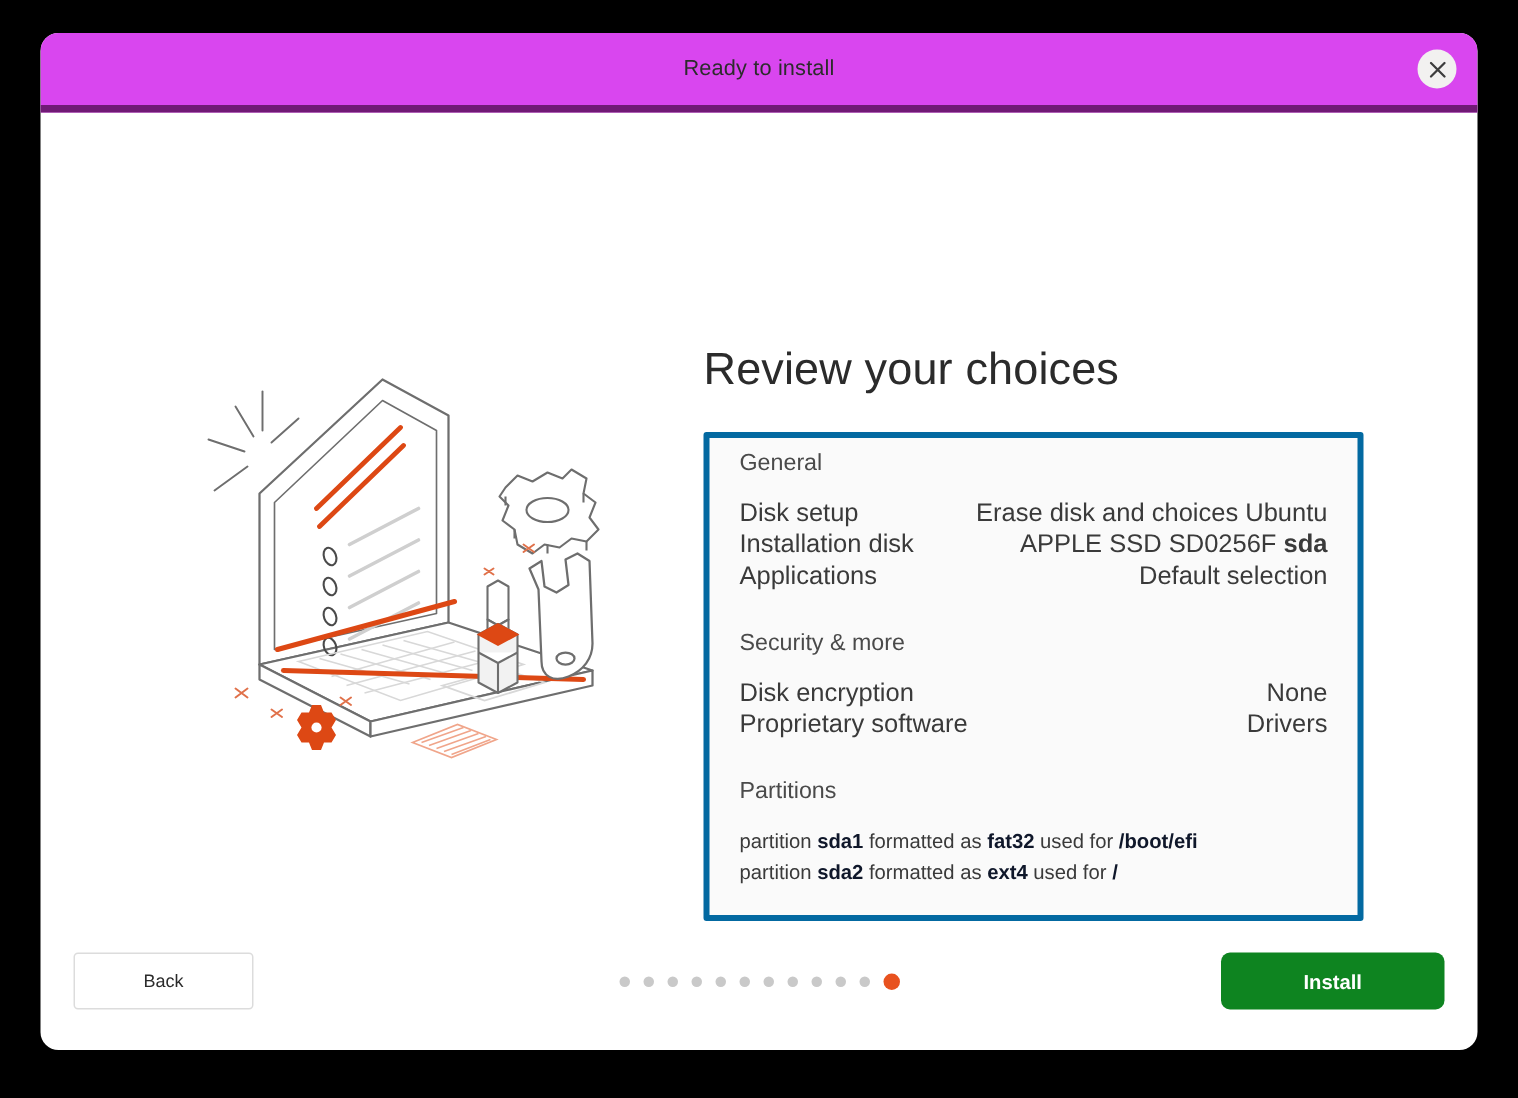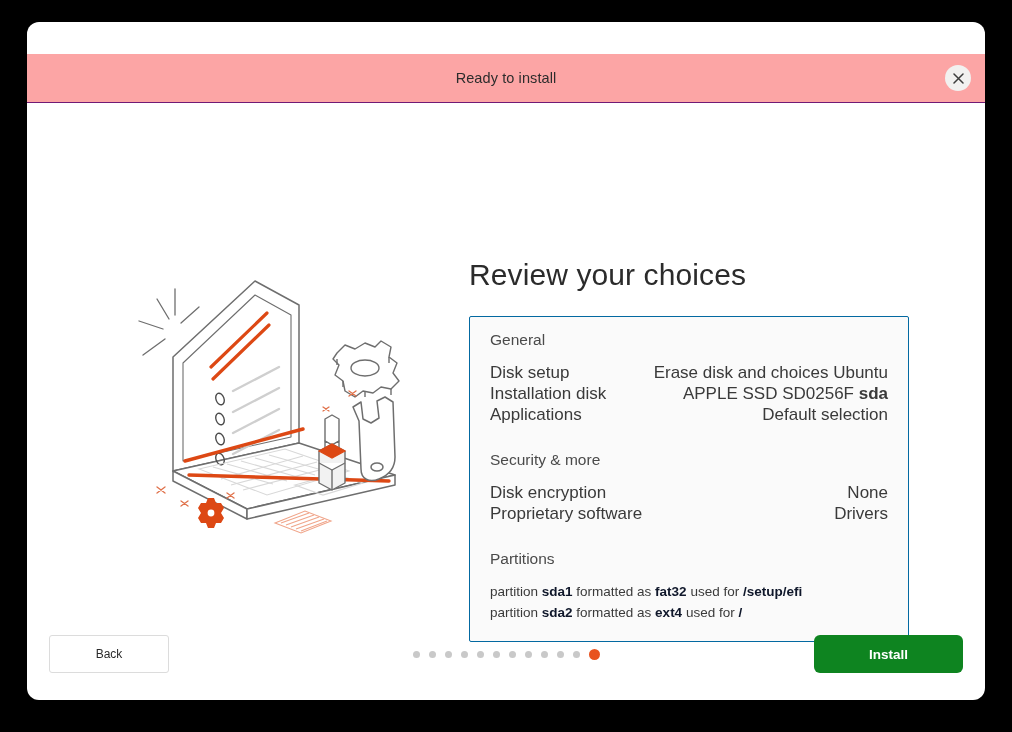--- a/index.html
+++ b/index.html
@@ -32,26 +32,25 @@
     overflow: hidden;
     display: flex;
     flex-direction: column;
   }
 
   
   #titlebar {
     position: relative;
     height: 48px;
     min-height: 48px;
-    border-bottom: 1px solid #701a75;
+    border-bottom: 5px solid #701a75;
     display: flex;
     align-items: center;
     justify-content: center;
-    background: #fca5a5;
-    margin-top: 32px;
+    background: #d946ef;
   }
 
   #window-title {
     font-size: 14.5px;
     color: #2c2c2c;
     letter-spacing: 0.1px;
   }
 
   #close-button {
     position: absolute;
@@ -99,23 +98,23 @@
   #page-heading {
     font-size: 30px;
     font-weight: 400;
     color: #2b2b2b;
     margin: 0 0 24px 0;
     letter-spacing: 0.1px;
   }
 
   #summary-panel {
     background: #fafafa;
-    border: 1px solid #0369a1;
+    border: 4px solid #0369a1;
     border-radius: 2px;
-    padding: 14px 20px 18px 20px;
+    padding: 8px 20px 18px 20px;
     box-sizing: border-box;
     width: 440px;
   }
 
   .section-heading {
     font-size: 15.5px;
     font-weight: 400;
     color: #4a4a4a;
     margin: 0 0 14px 0;
   }
@@ -354,21 +353,21 @@
           <div class="kv-row">
             <span class="kv-key">Disk encryption</span>
             <span class="kv-val"><span>None</span><b></b></span>
           </div>
           <div class="kv-row">
             <span class="kv-key">Proprietary software</span>
             <span class="kv-val"><span>Drivers</span><b></b></span>
           </div>
 
           <div class="section-heading spaced">Partitions</div>
-          <div class="partition-line"><span>partition </span><b>sda1</b><span> formatted as </span><b>fat32</b><span> used for </span><b>/setup/efi</b></div>
+          <div class="partition-line"><span>partition </span><b>sda1</b><span> formatted as </span><b>fat32</b><span> used for </span><b>/boot/efi</b></div>
           <div class="partition-line"><span>partition </span><b>sda2</b><span> formatted as </span><b>ext4</b><span> used for </span><b>/</b></div>
 
         </div>
       </div>
 
       <div id="footer">
         <button id="back-button">Back</button>
         <div id="pagination">
             <span class="dot"></span>
             <span class="dot"></span>

